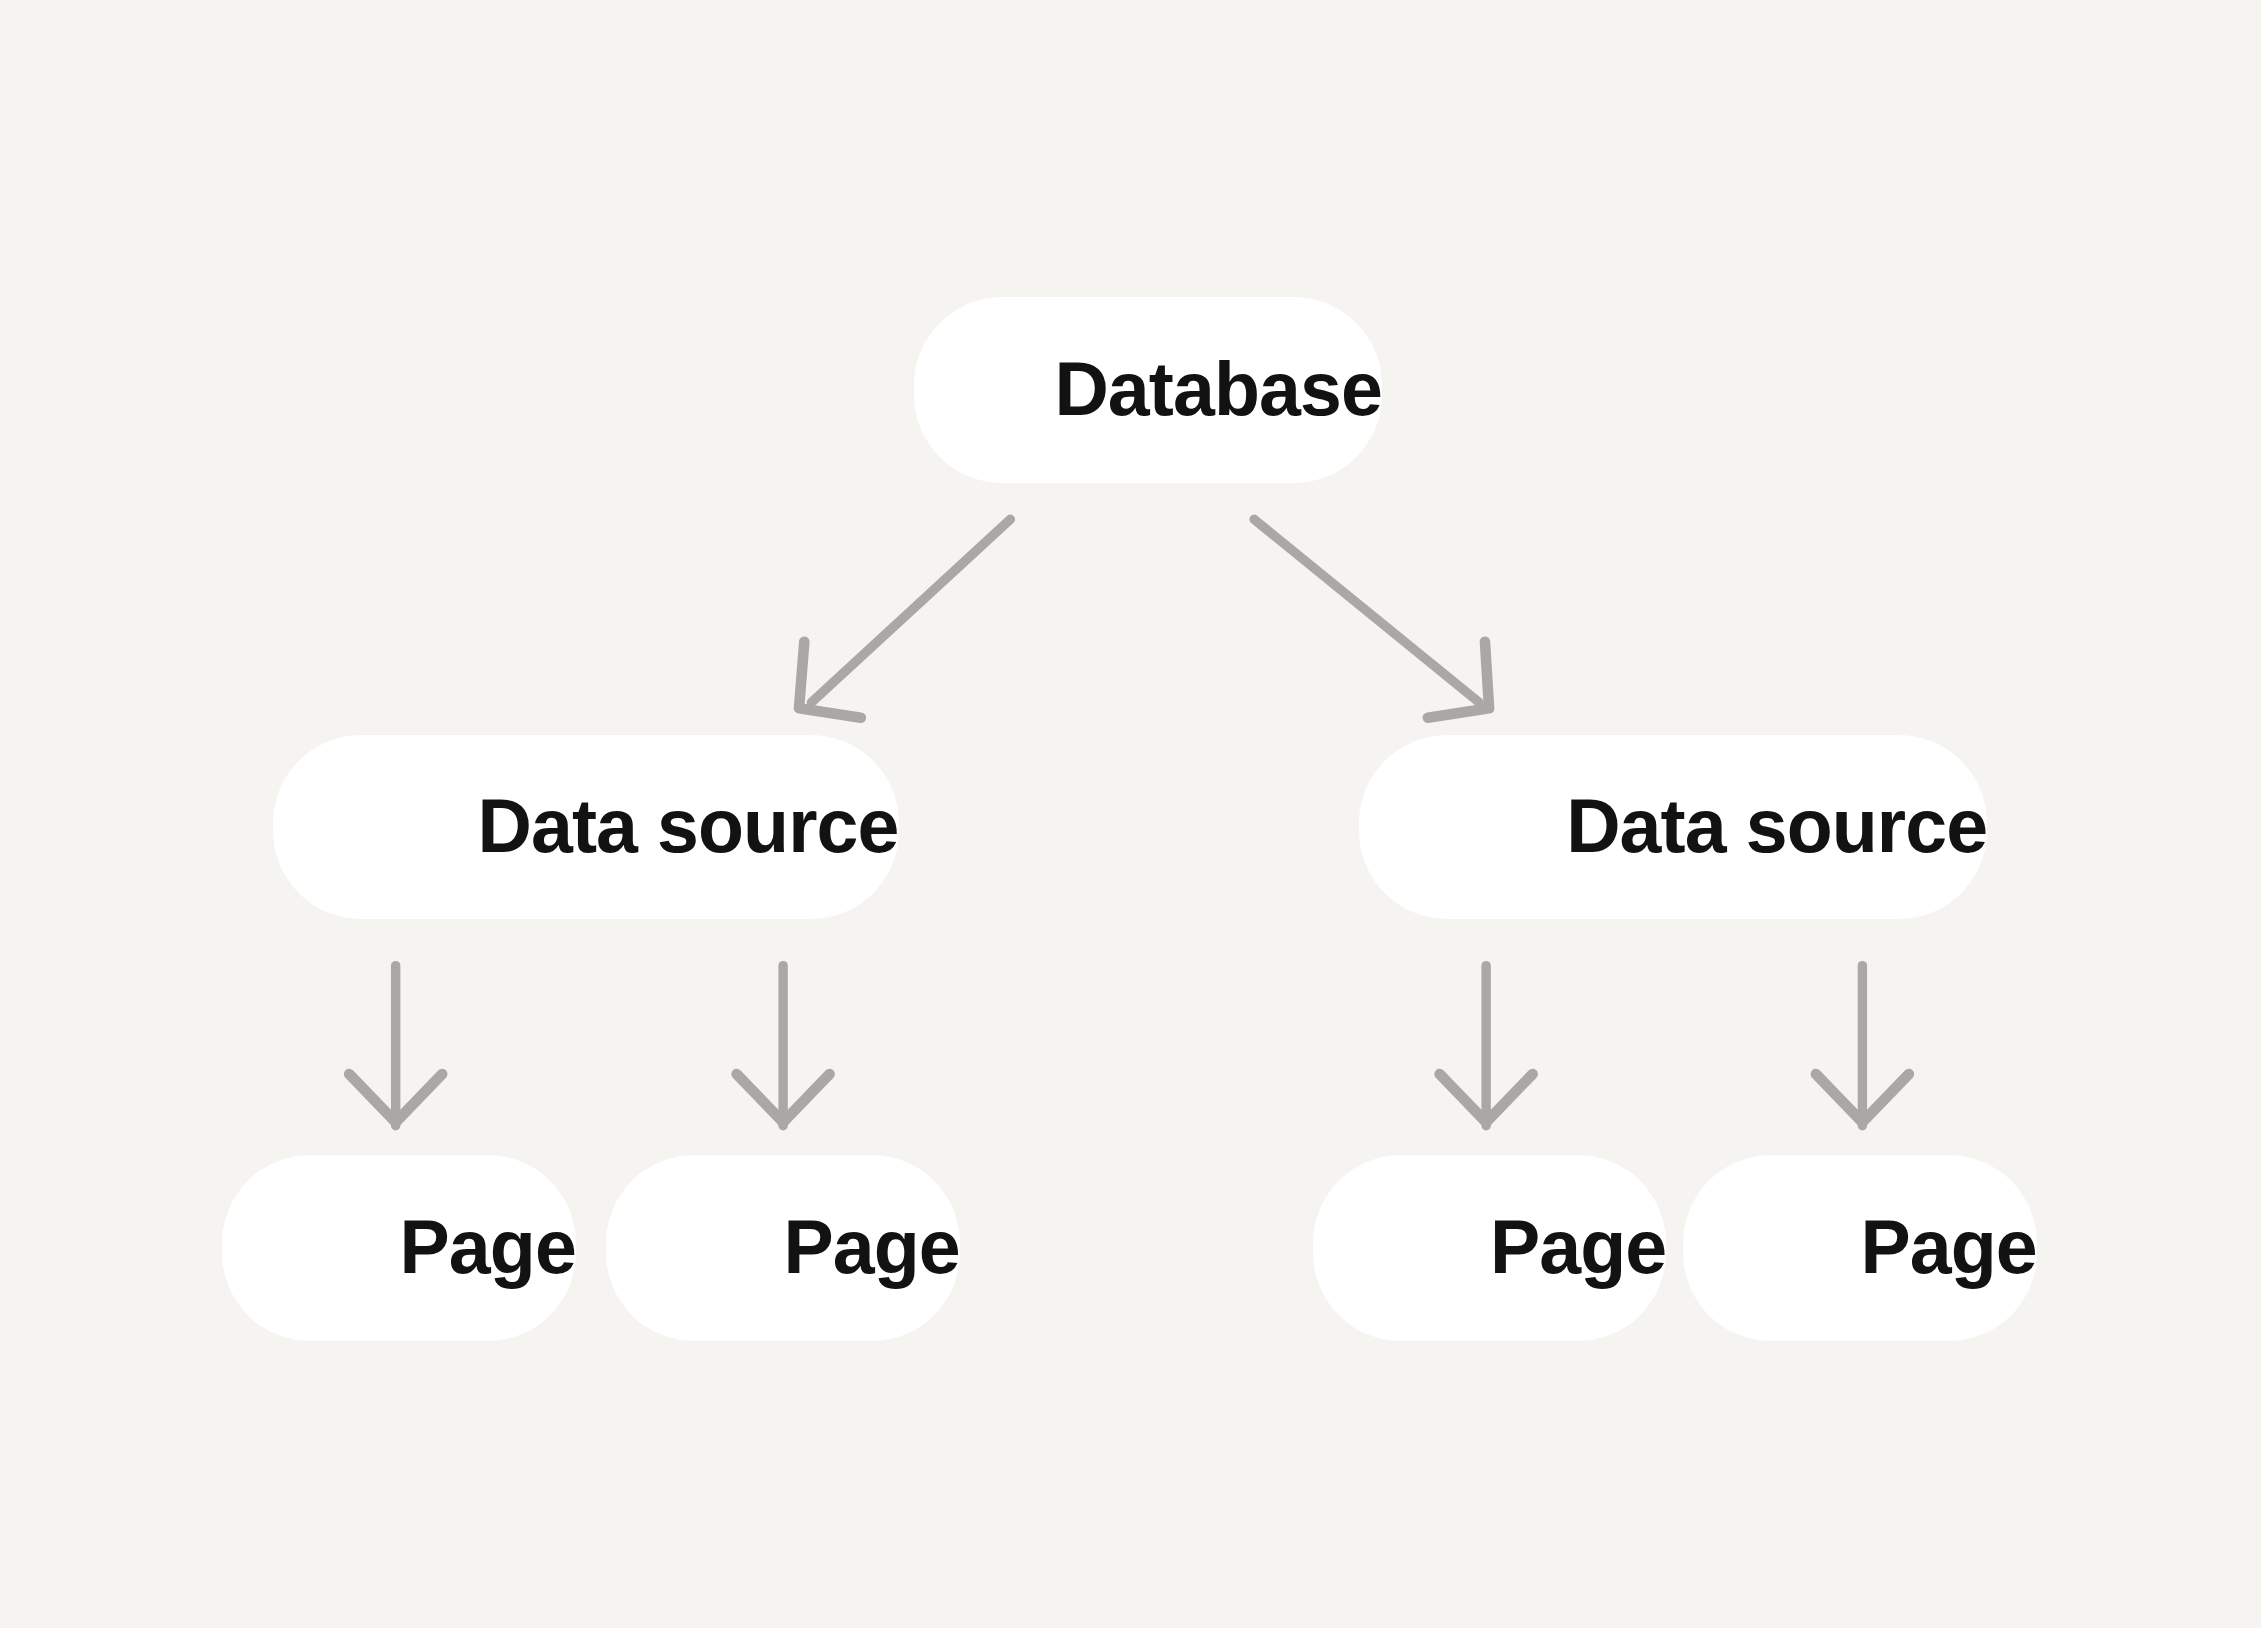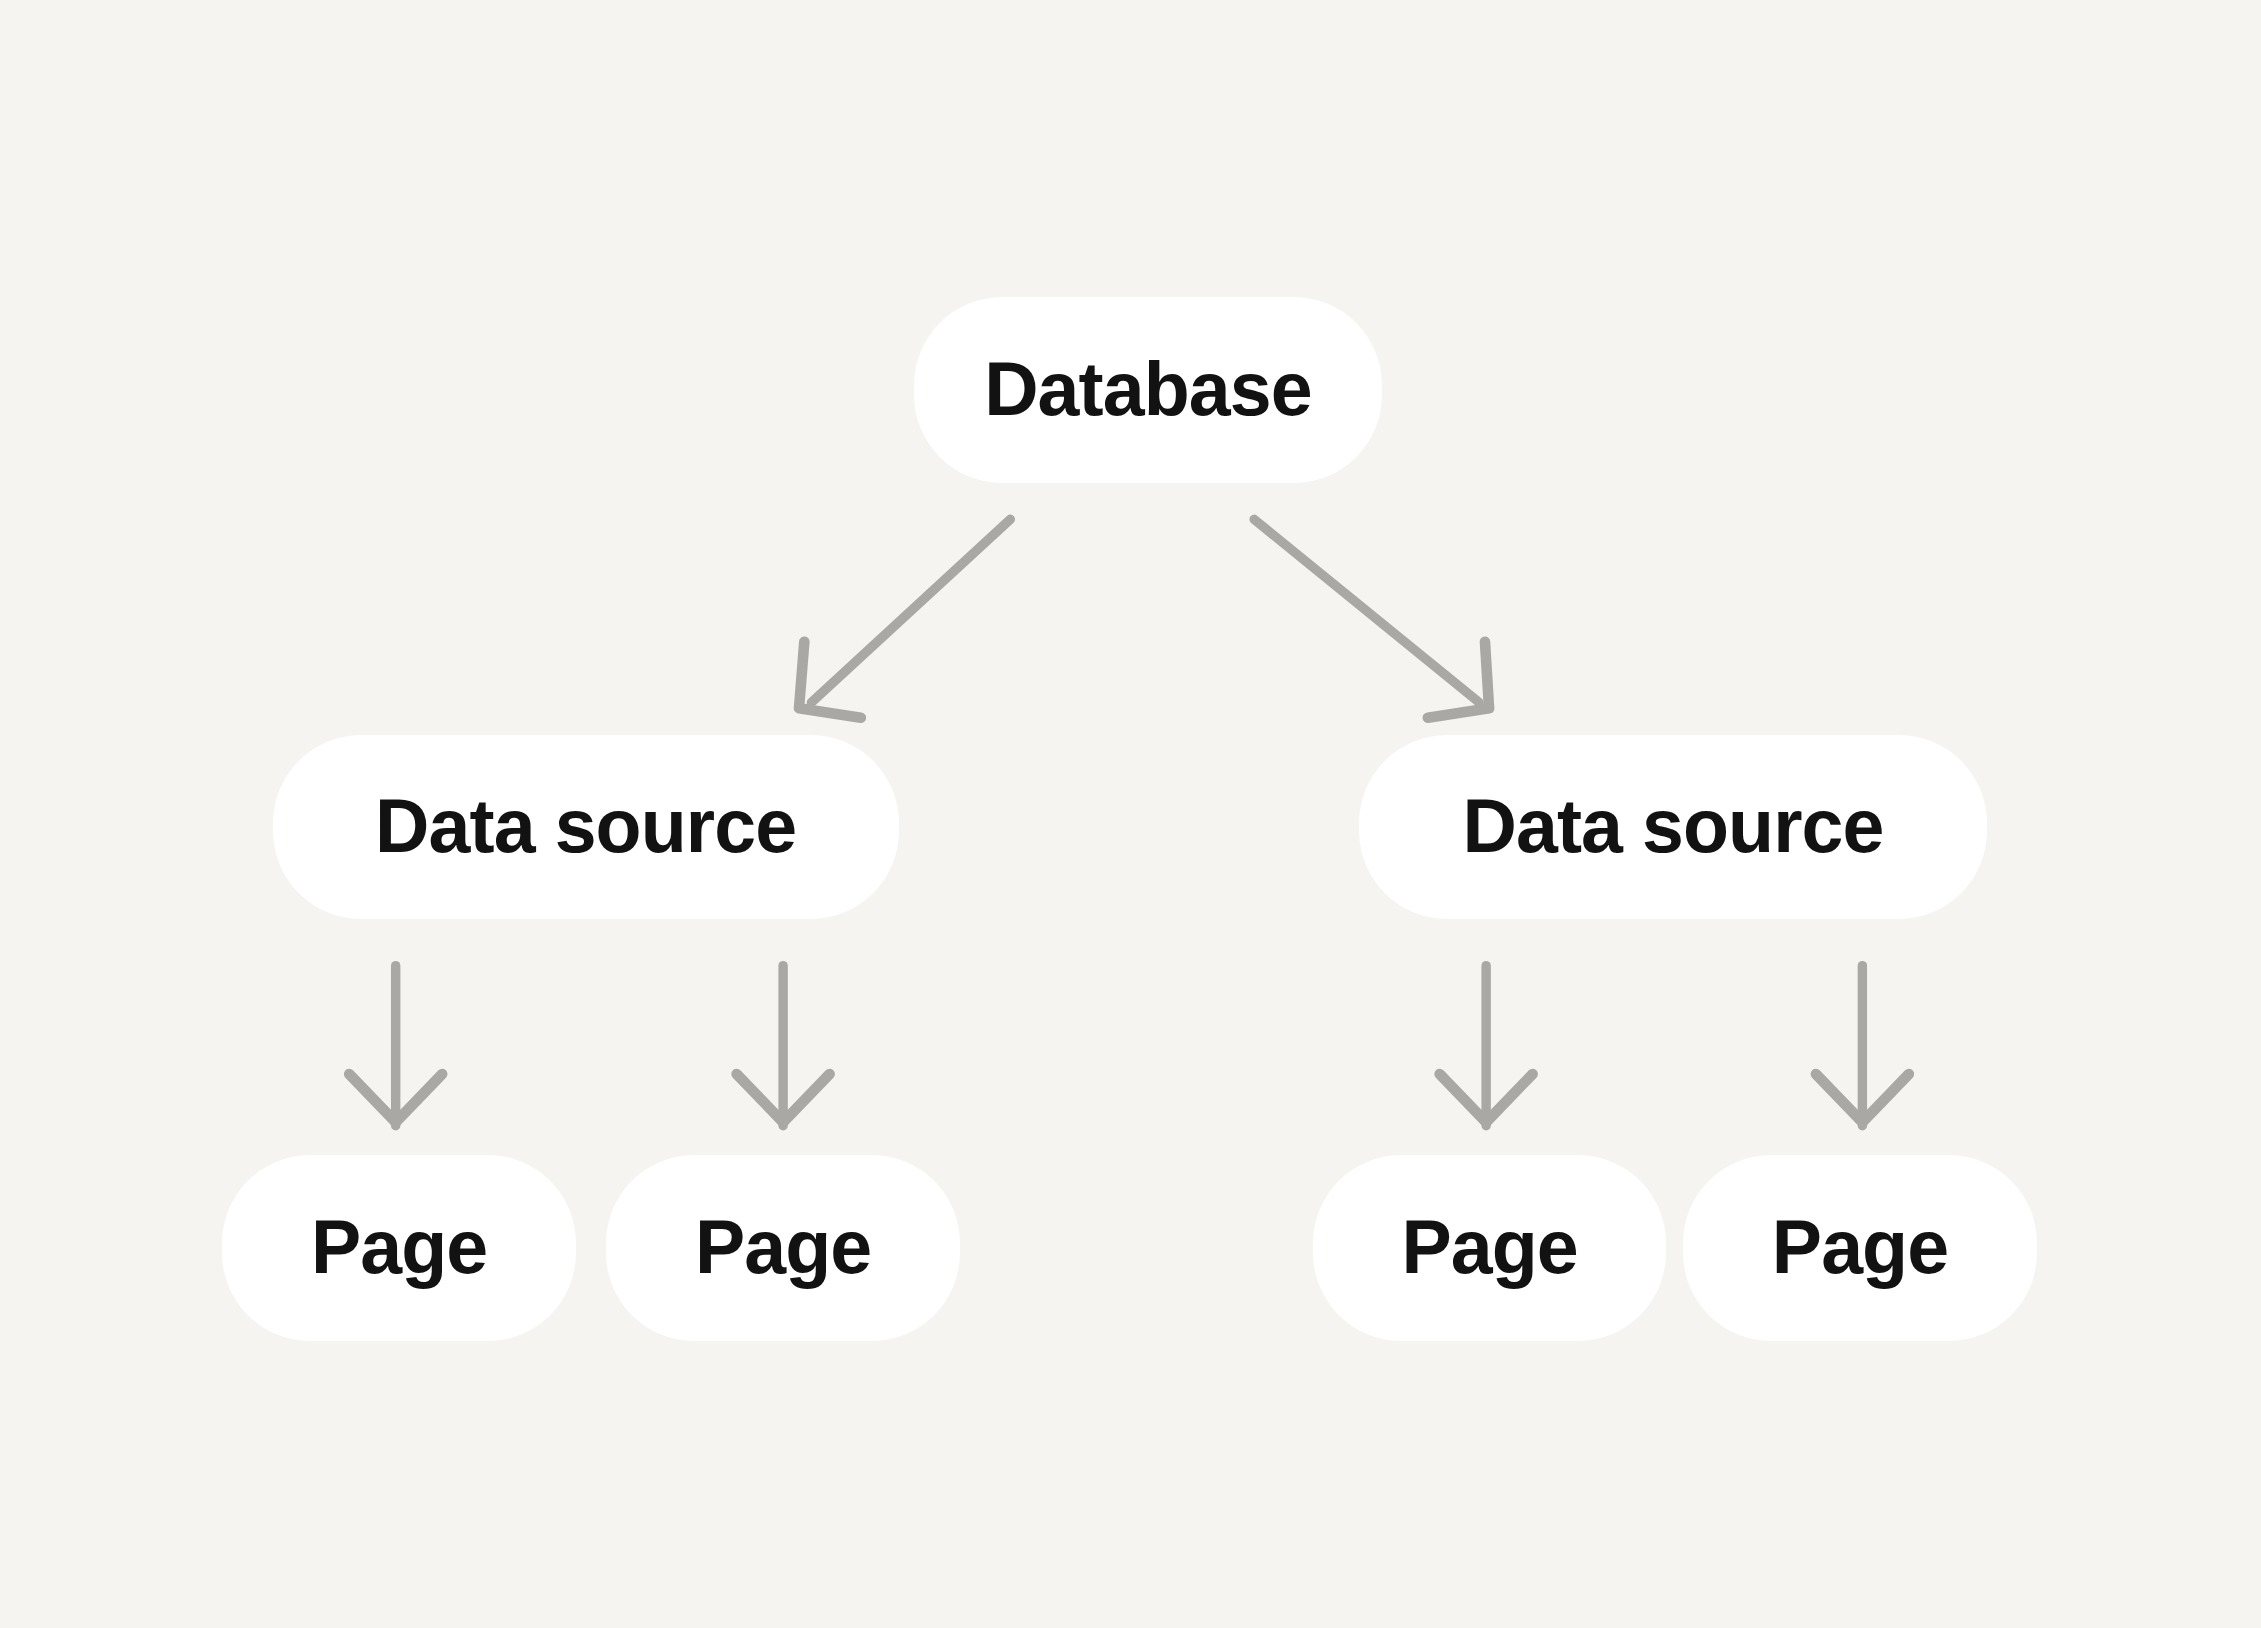--- a/index.html
+++ b/index.html
@@ -29,21 +29,21 @@
     stroke:var(--color-arrow);
     stroke-linecap:round;
     stroke-linejoin:round;
   }
   .node{
     position:absolute;
     background:var(--color-node_fill);
     border-radius:3.9vw;
     display:flex;
     align-items:center;
-    justify-content:center;
+    justify-content:flex-end;
   }
   .node-label{
     font-size:3.33vw;
     font-weight:700;
     letter-spacing:-0.012em;
     color:var(--color-text);
     white-space:nowrap;
     line-height:1;
   }
   

